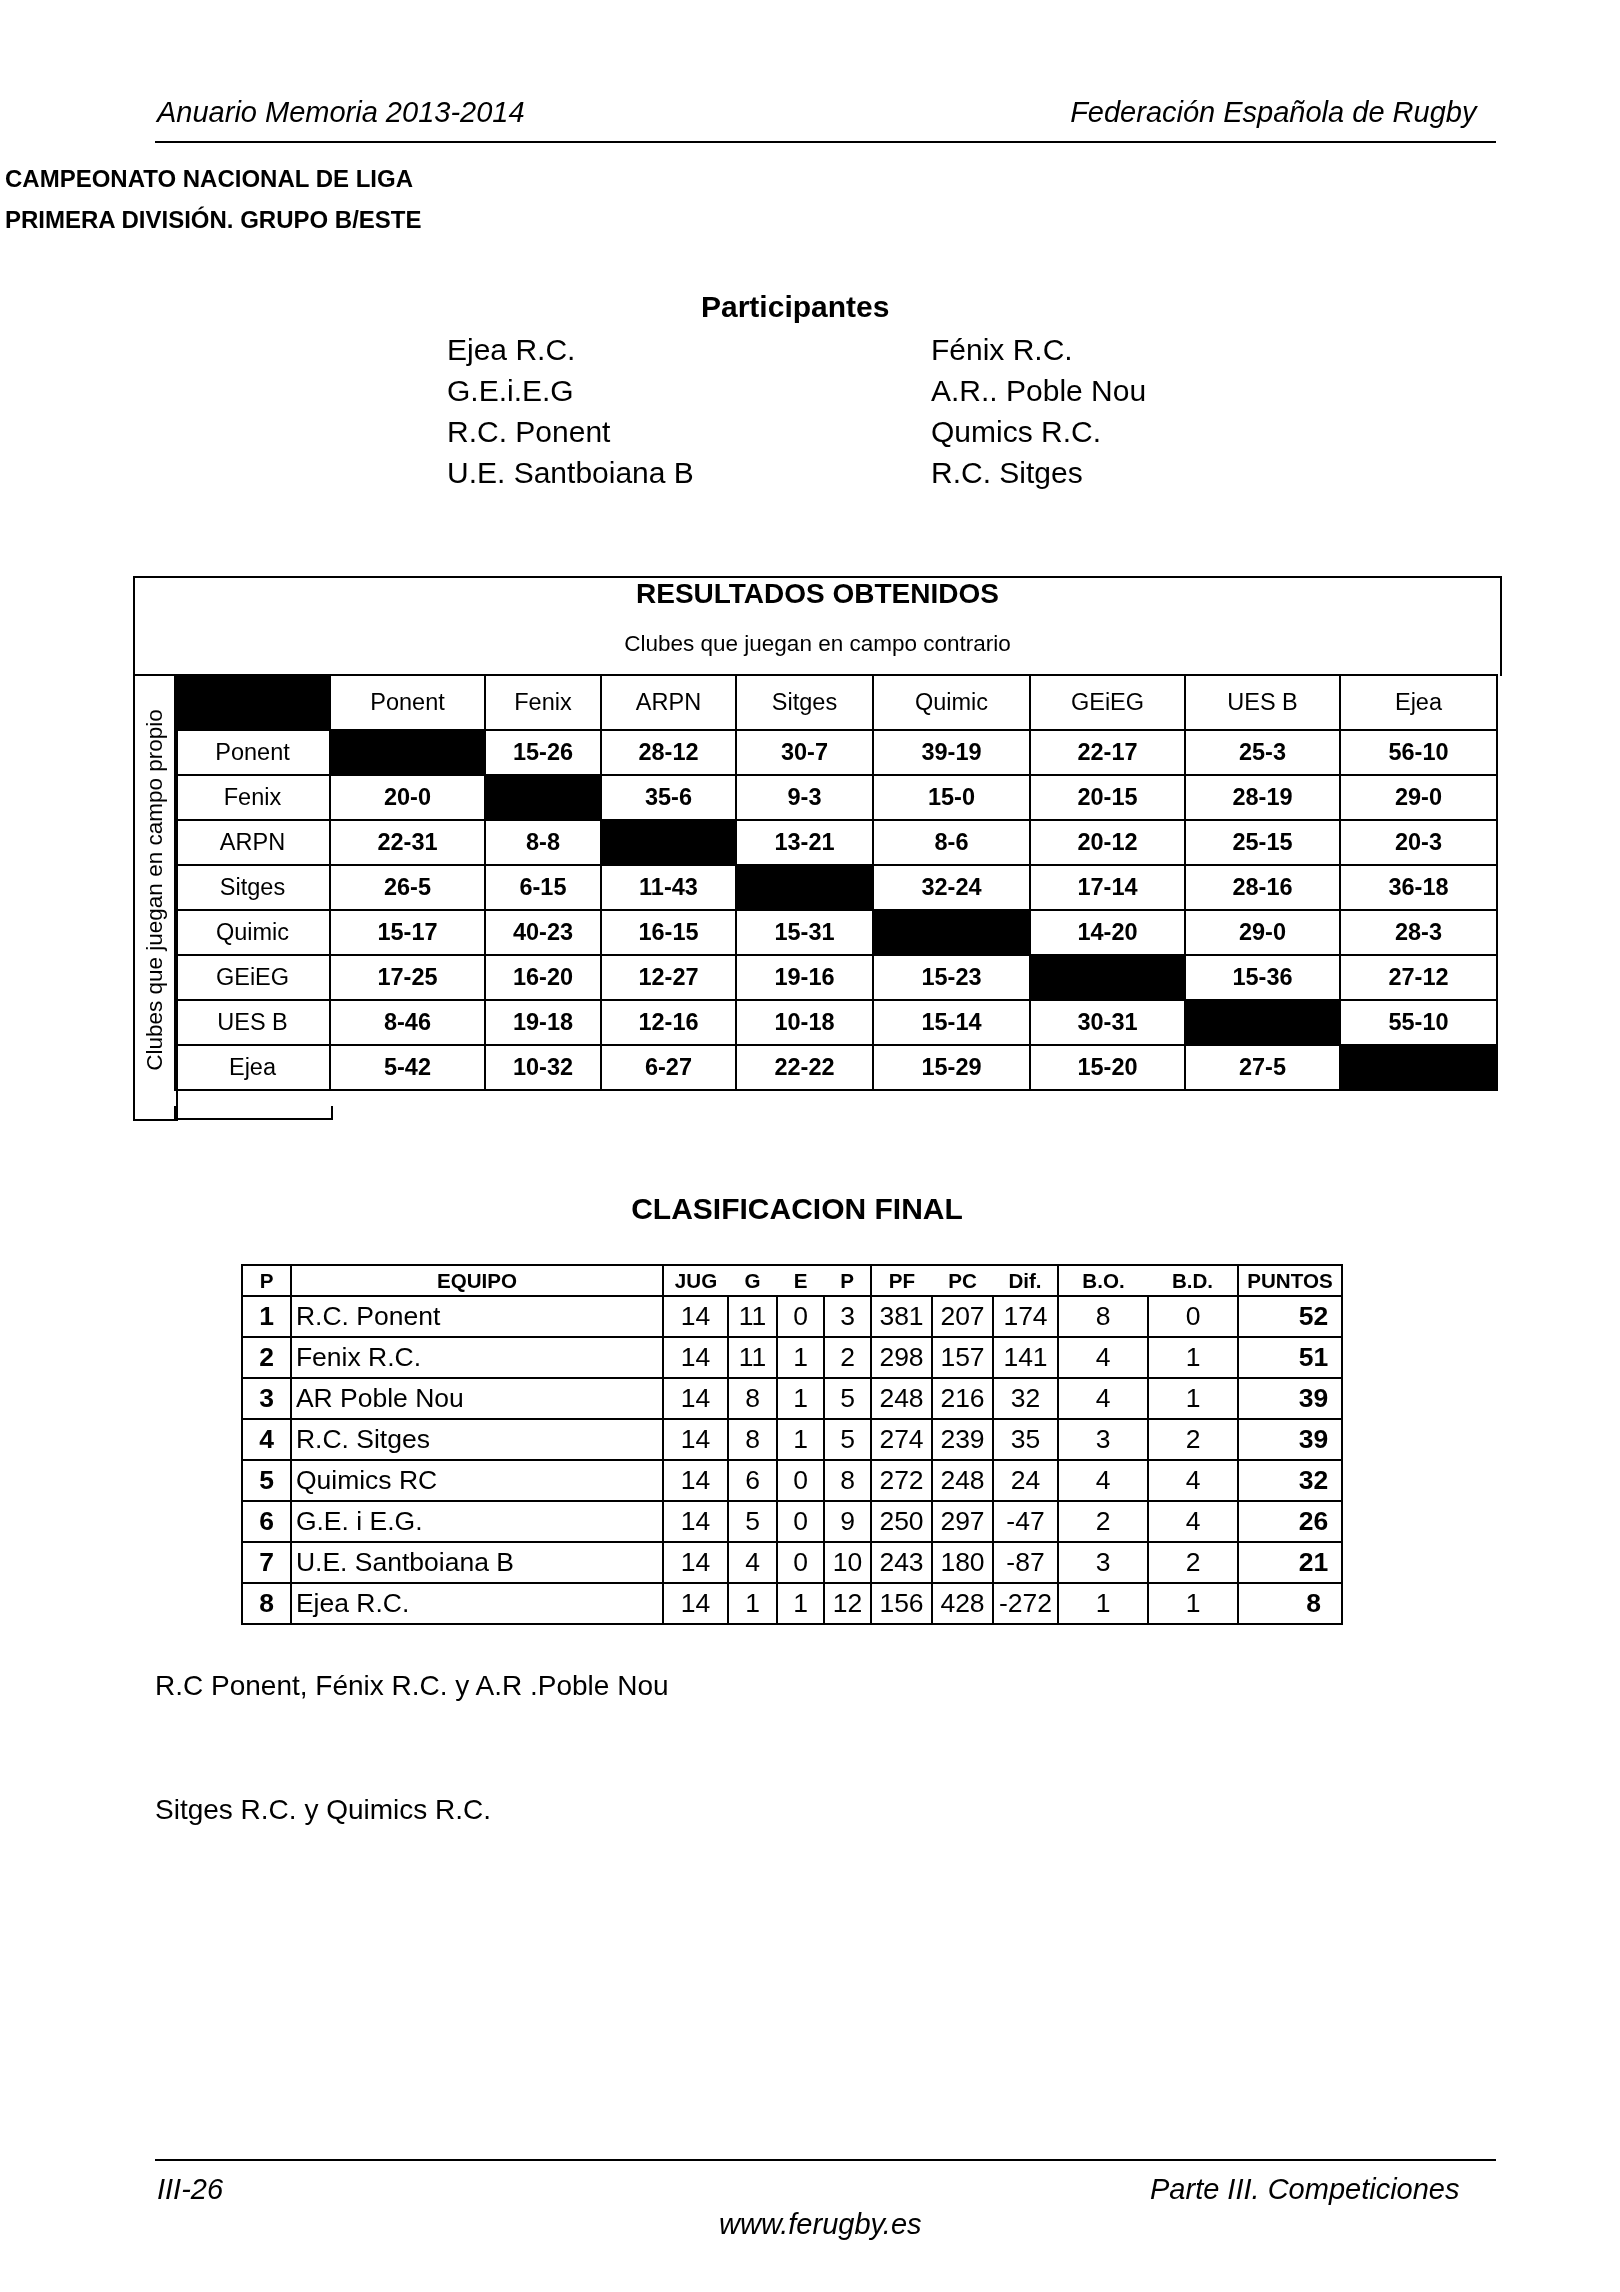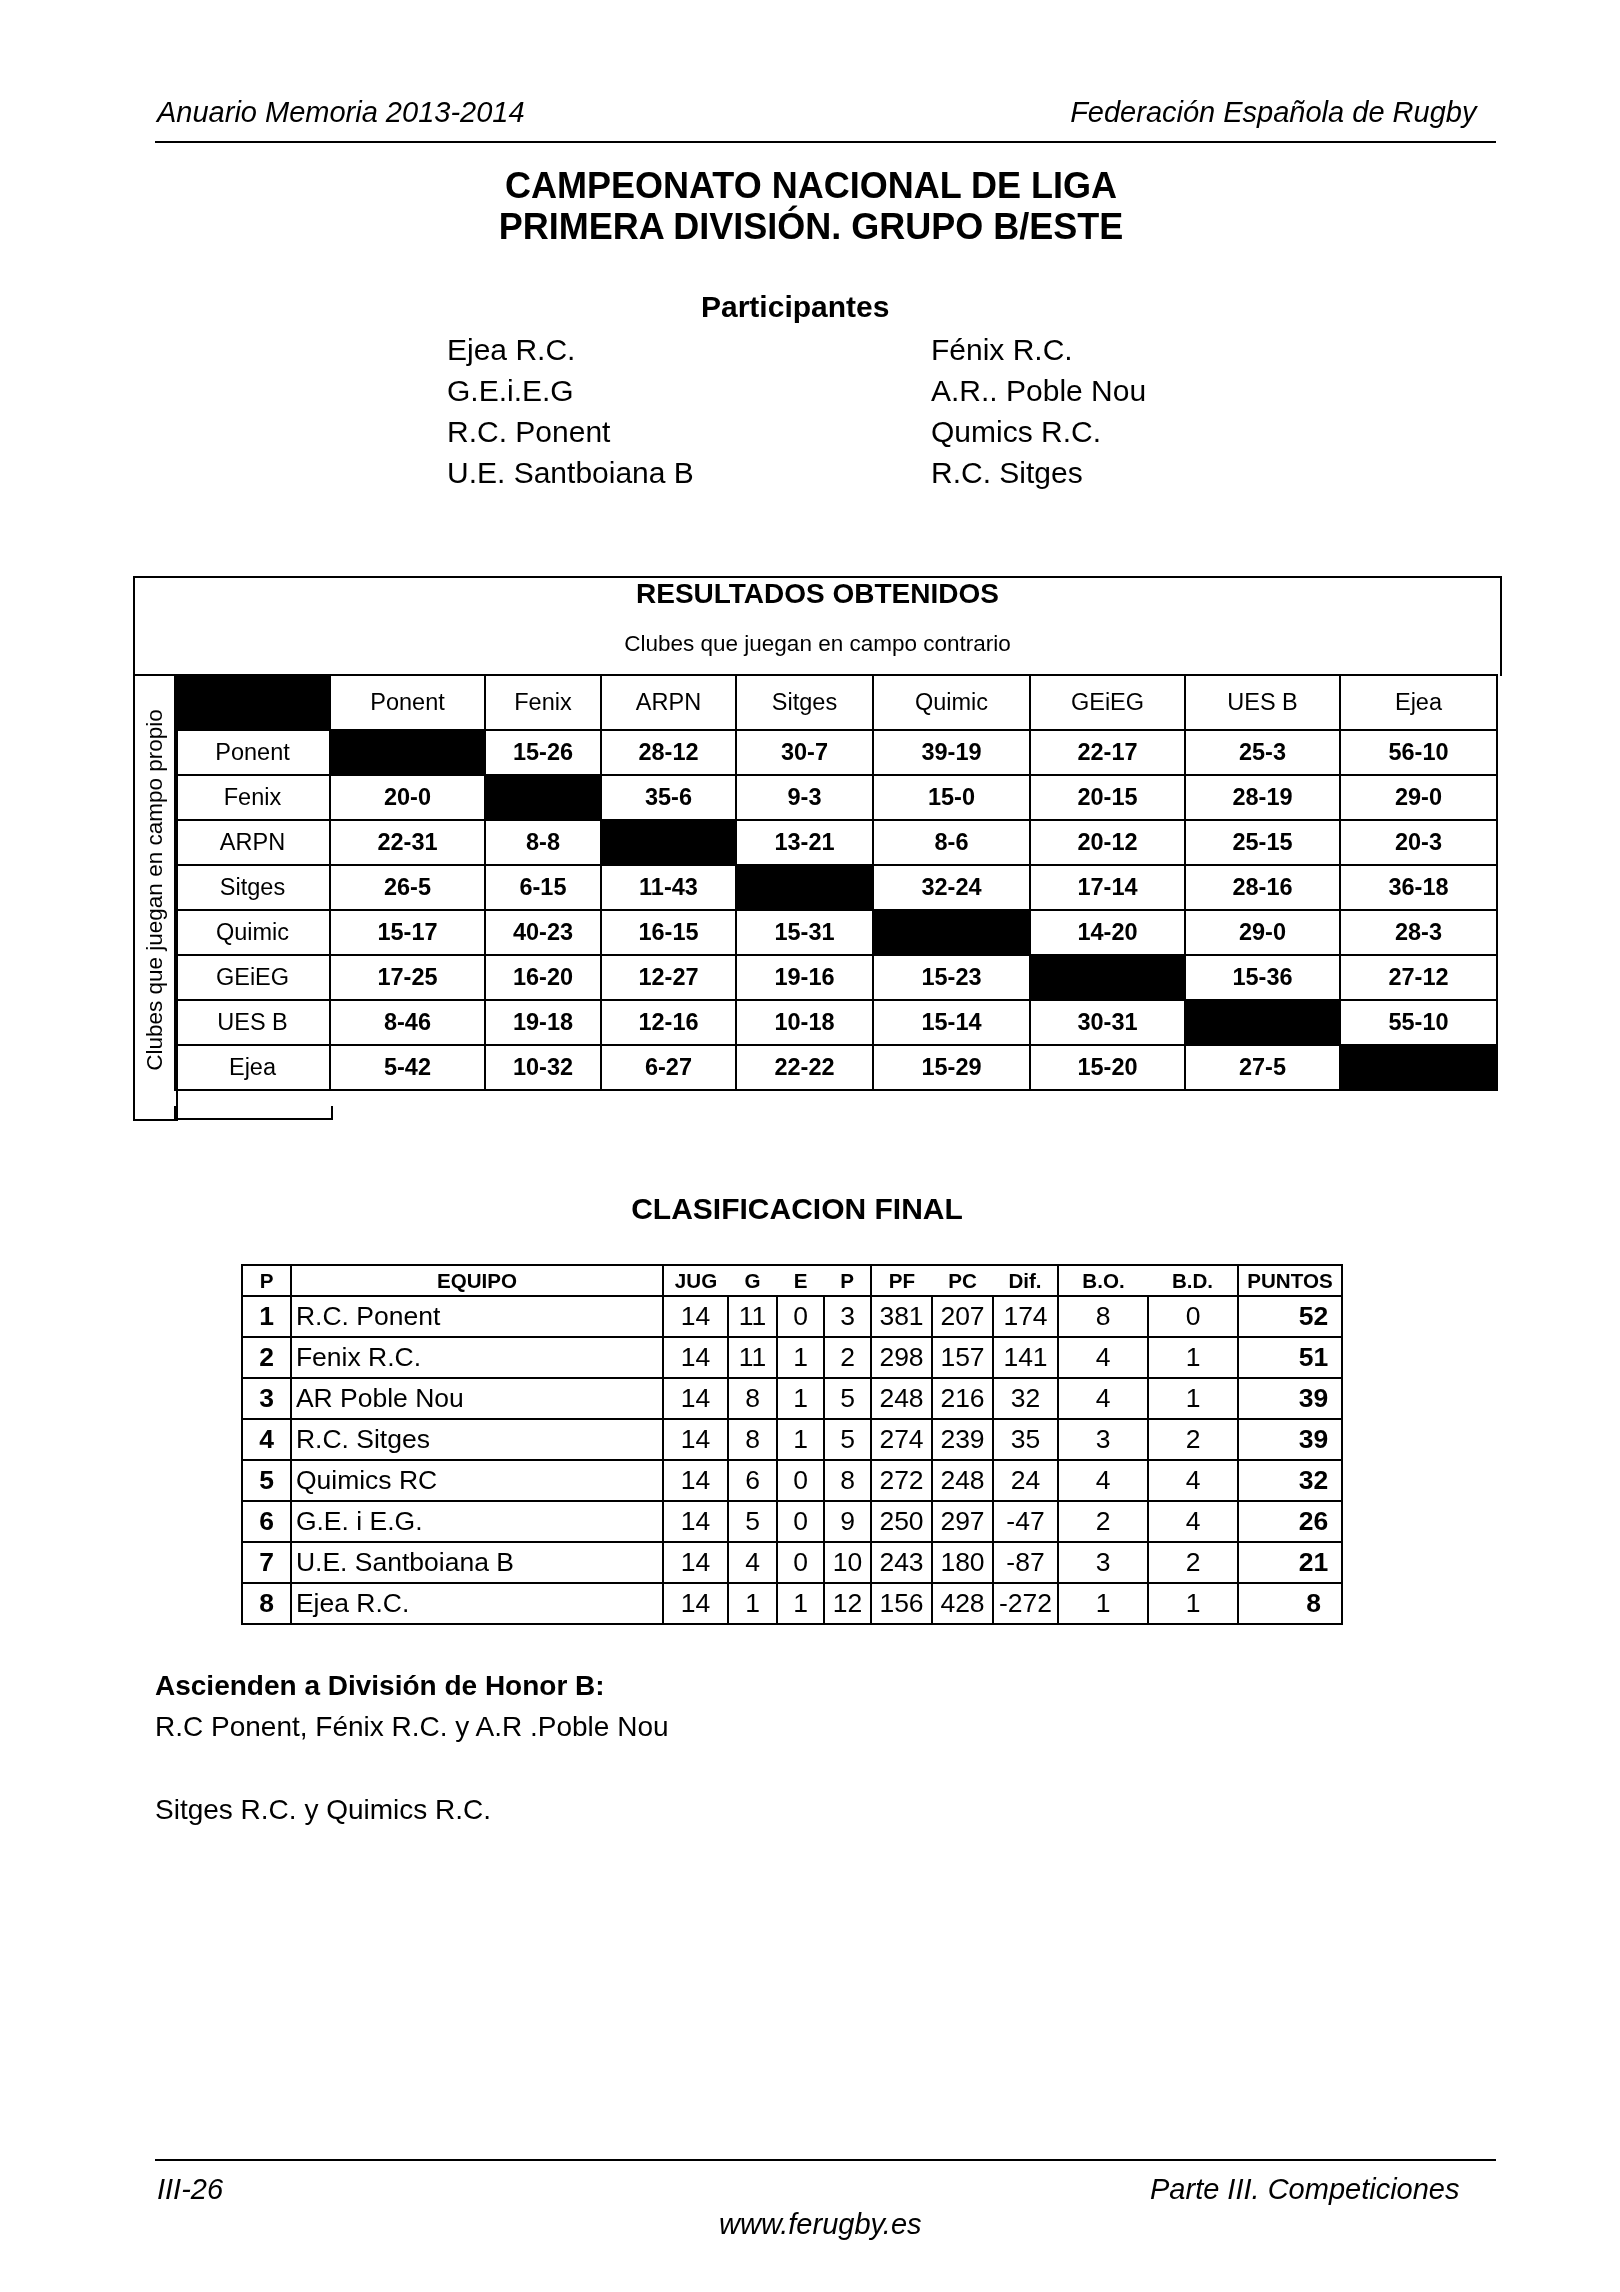--- a/index.html
+++ b/index.html
@@ -1,20 +1,20 @@
 <!DOCTYPE html>
 <html><head>
   <meta charset="utf-8">
   <style>
     html, body { margin: 0; padding: 0; background: #ffffff; }
     body { width: 1620px; height: 2293px; position: relative; font-family: "Liberation Sans", sans-serif; color: #000; }
     .page-header { position: absolute; left: 155px; top: 96px; width: 1341px; height: 45px; border-bottom: 2.9px solid #000; }
     .page-header .left { position: absolute; left: 2px; top: 0; font-style: italic; font-size: 29px; }
     .page-header .right { position: absolute; right: 19.6px; top: 0; font-style: italic; font-size: 29px; }
-    .title { position: absolute; left: 12px; width: 1598px; text-align: center; font-weight: bold; font-size: 36px; }
+    .title { position: absolute; left: 5px; width: 1598px; text-align: left; font-weight: bold; font-size: 24px; }
     .t1 { top: 165px; }
     .t2 { top: 206px; }
     .participants-title { position: absolute; left: 701px; top: 290px; font-weight: bold; font-size: 30px; }
     .plist { position: absolute; top: 329px; font-size: 30px; line-height: 41px; }
     .plist div { height: 41px; }
     .pl { left: 447px; }
     .pr { left: 931px; }
 
     
     .results-box { position: absolute; left: 133px; top: 576px; width: 1365px; height: 98px; border: 2px solid #000; border-bottom: none; }
@@ -342,21 +342,20 @@
     <td>428</td>
     <td>-272</td>
     <td>1</td>
     <td>1</td>
     <td class="pts">8</td>
   </tr>
 </tbody>
   </table>
 
 <div class="notes n1">
-  <div class="b">Ascienden a División de Honor B:</div>
   <div>R.C Ponent, Fénix R.C. y A.R .Poble Nou</div>
 </div>
 <div class="notes n2">
   <div>Sitges R.C. y Quimics R.C.</div>
 </div>
 
 <div class="page-footer">
   <span class="f-left">III-26</span>
   <span class="f-center">www.ferugby.es</span>
   <span class="f-right">Parte III. Competiciones</span>

